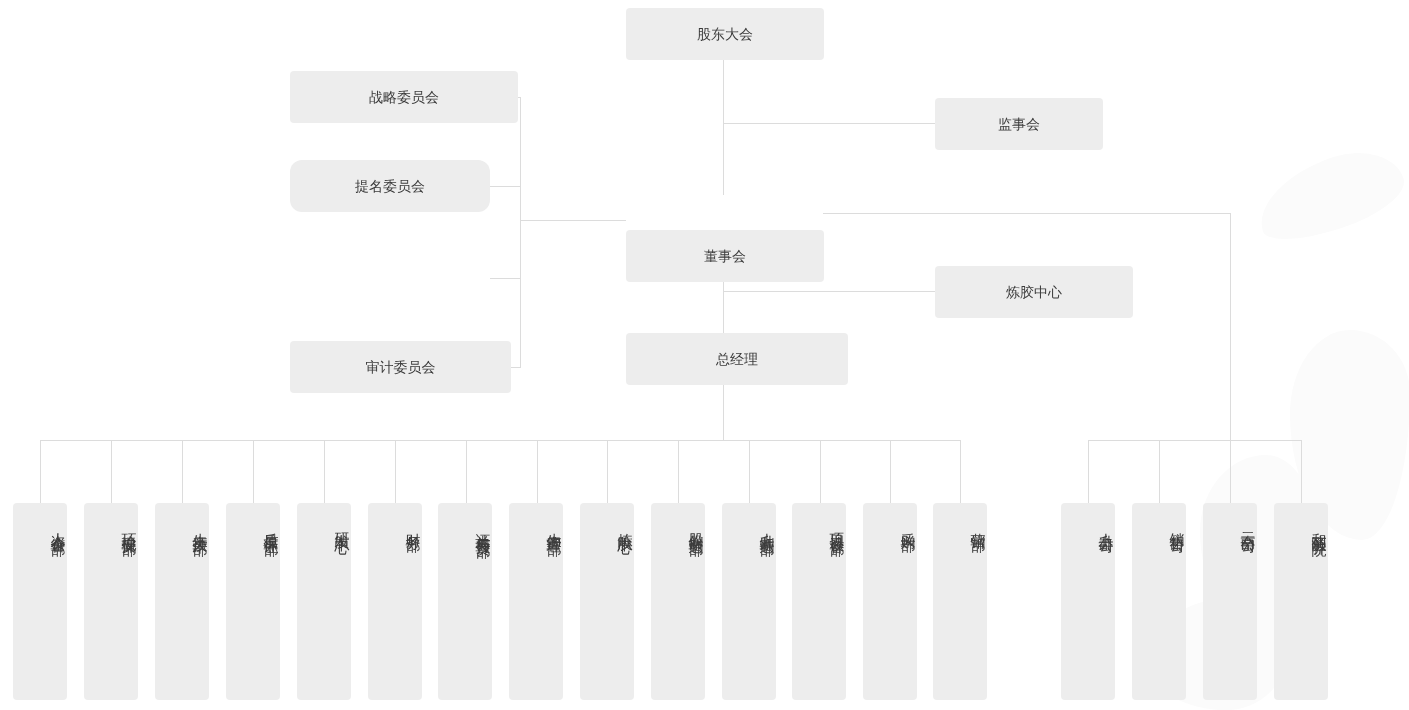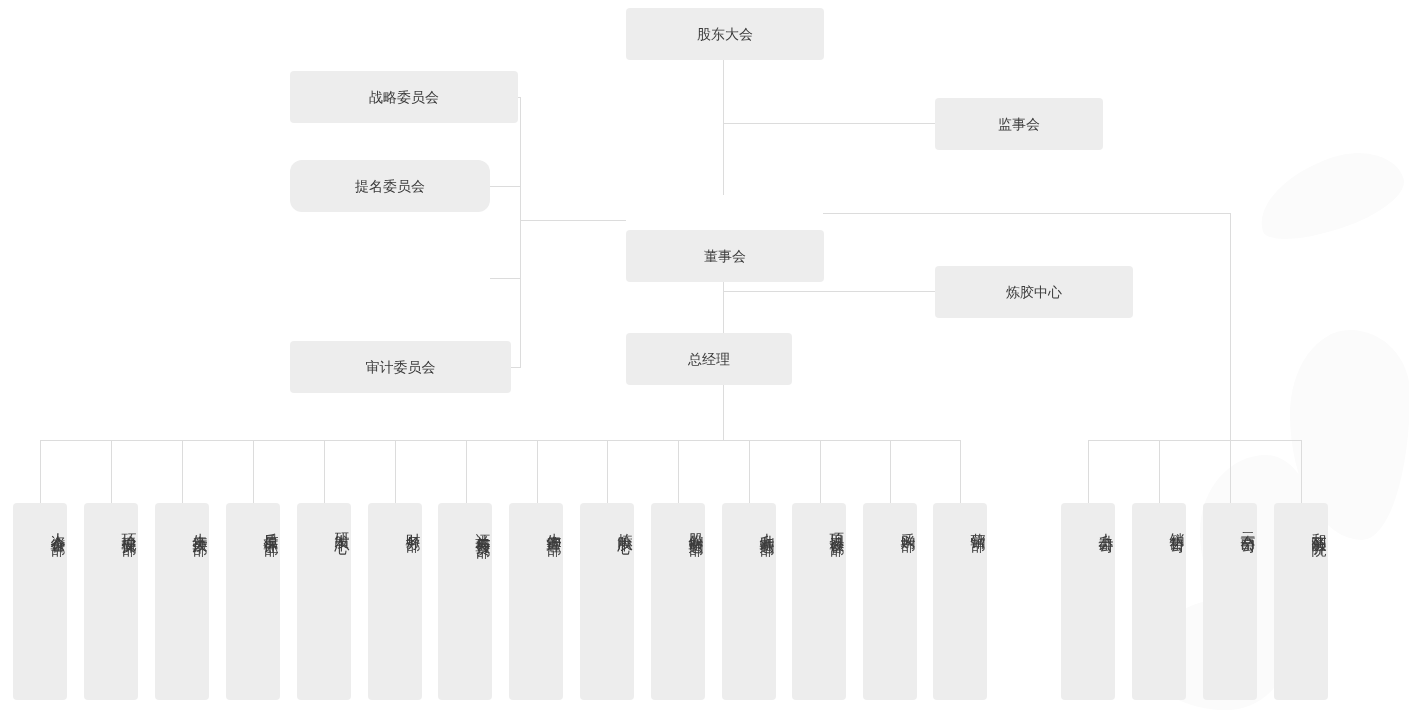--- a/index.html
+++ b/index.html
@@ -108,21 +108,21 @@
   <div class="ln lnv" style="left:1301px;top:440px;height:63px;"></div>
 
   <div class="box h" style="left:626px;top:8px;width:198px;">股东大会</div>
 
   <div class="box h" style="left:935px;top:98px;width:168px;">监事会</div>
 
   <div class="box h" style="left:626px;top:194px;width:198px;margin-top:36px;">董事会</div>
 
   <div class="box h" style="left:935px;top:266px;width:198px;">炼胶中心</div>
 
-  <div class="box h" style="left:626px;top:333px;width:166px;">总经理</div>
+  <div class="box h" style="left:626px;top:333px;width:222px;">总经理</div>
 
   <div class="box h" style="left:290px;top:71px;width:228px;">战略委员会</div>
   <div class="box h" style="left:290px;top:160px;width:200px;border-radius:12px;">提名委员会</div>
   <div class="box h" style="left:290px;top:341px;width:221px;">审计委员会</div>
 
   <div class="box v" style="left:13px;top:503px;width:54px;height:197px;">人资企管部</div>
   <div class="box v" style="left:84px;top:503px;width:54px;height:197px;">环境安保部</div>
   <div class="box v" style="left:155px;top:503px;width:54px;height:197px;">生产技术部</div>
   <div class="box v" style="left:226px;top:503px;width:54px;height:197px;">质量保证部</div>
   <div class="box v" style="left:297px;top:503px;width:54px;height:197px;">研发中心</div>

